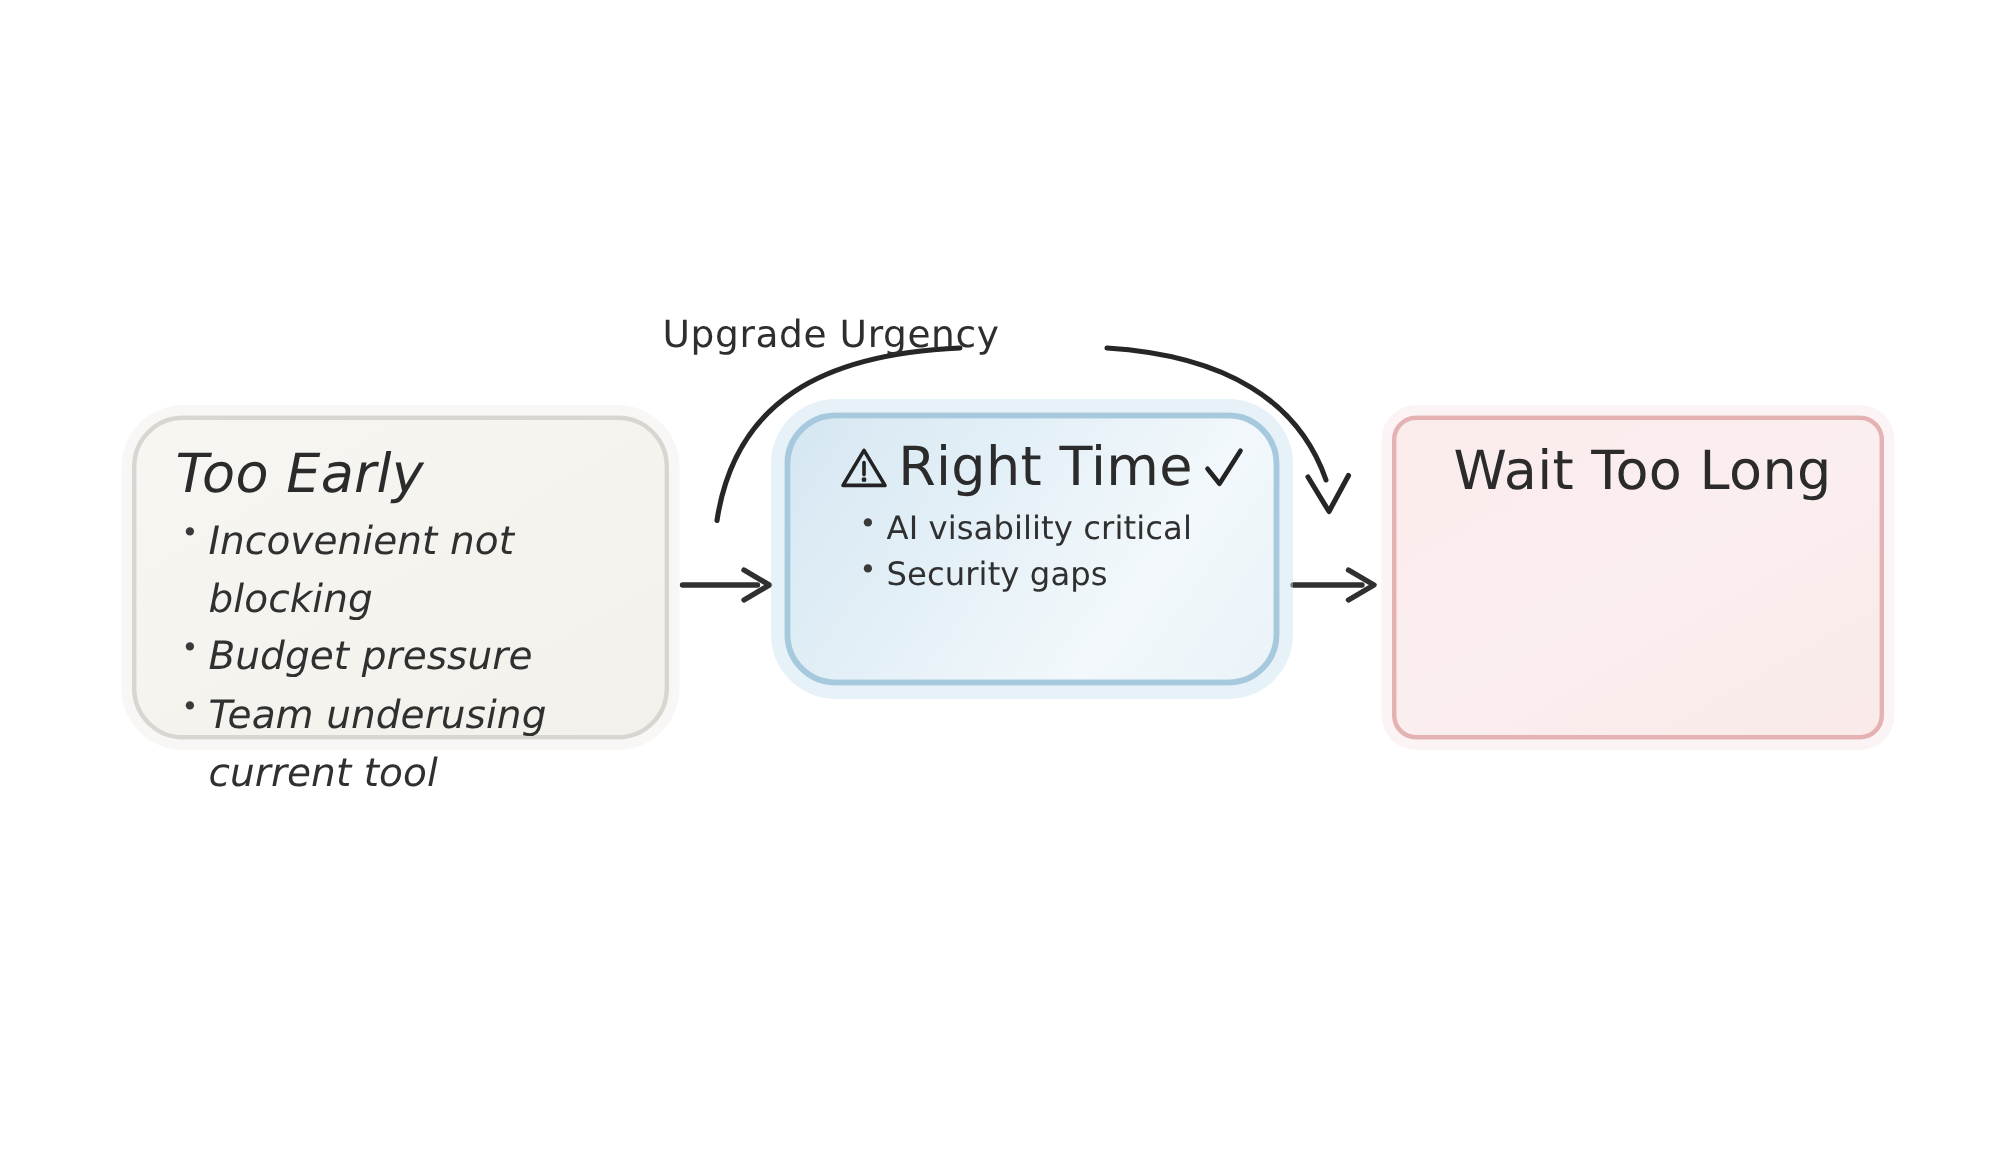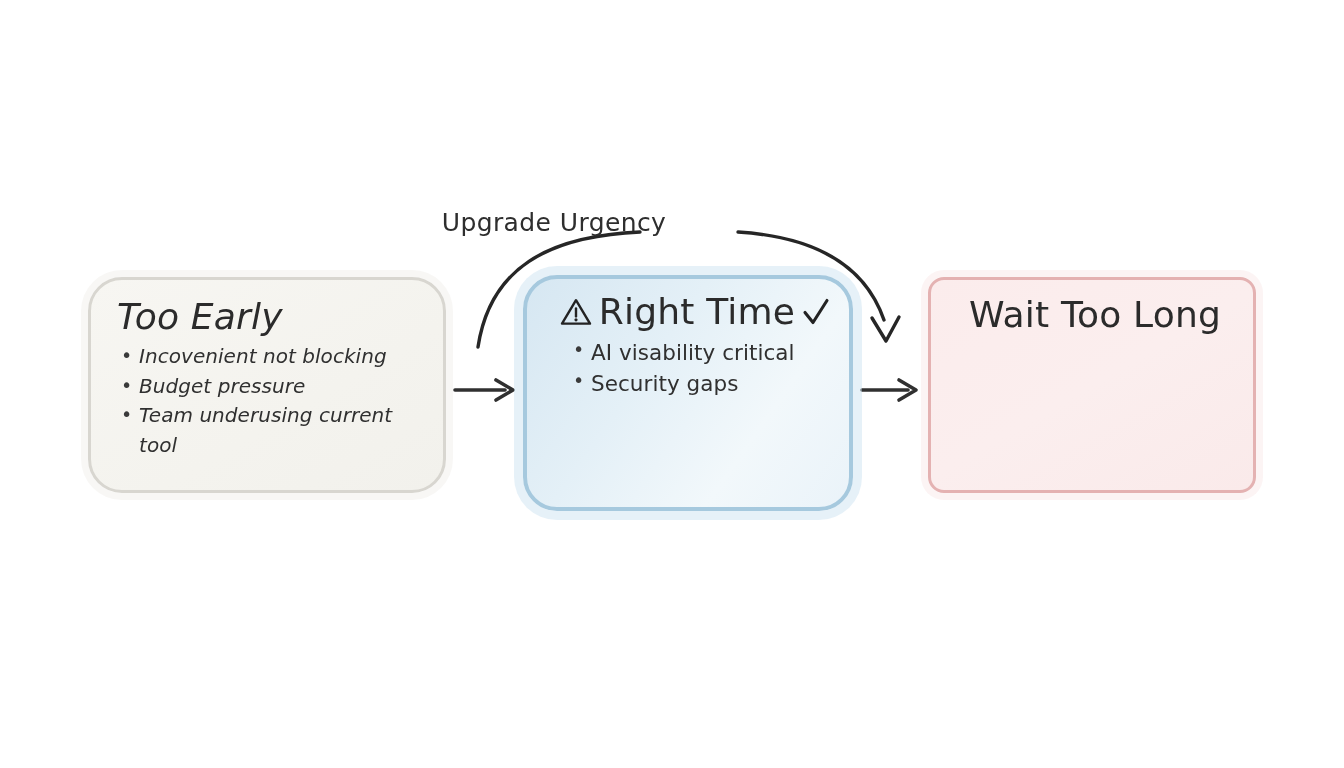--- a/index.html
+++ b/index.html
@@ -72,21 +72,21 @@
     background: linear-gradient(150deg, #f7f6f2 0%, #f4f3ee 60%, #f2f1ec 100%);
     box-shadow: 0 0 0 7px rgba(242,241,236,0.55);
     font-style: italic;
   }
 
   
   .card-right {
     left: 523px;
     top: 275px;
     width: 330px;
-    height: 236px;
+    height: 182px;
     border: 4px solid #a6c9de;
     border-radius: 34px;
     background: linear-gradient(125deg, #d6e7f2 0%, #e4f0f7 38%, #f2f8fb 70%, #eaf3f9 100%);
     box-shadow: 0 0 0 9px rgba(200,225,240,0.45);
   }
 
   
   .card-late {
     left: 928px;
     top: 277px;
@@ -141,21 +141,21 @@
   ul.bullets li::before {
     content: "\2022";
     position: absolute;
     left: 2px;
     top: -1px;
     font-size: 19px;
     color: #3a3a3a;
   }
 
   .card-early ul.bullets { margin-left: 2px; }
-  .card-early ul.bullets li { font-size: 20px; }
+  .card-early ul.bullets li { font-size: 26px; }
 
   .card-right .card-inner { padding: 14px 16px 14px 30px; }
   .card-right ul.bullets { margin-left: 14px; }
   .card-right ul.bullets li { font-size: 21.5px; line-height: 1.47; }
 
   .card-late .card-inner { padding: 16px 18px 12px 24px; }
   .card-late ul.bullets { margin-left: 8px; }
   .card-late ul.bullets li { font-size: 21.5px; line-height: 1.47; }
 
 </style>

